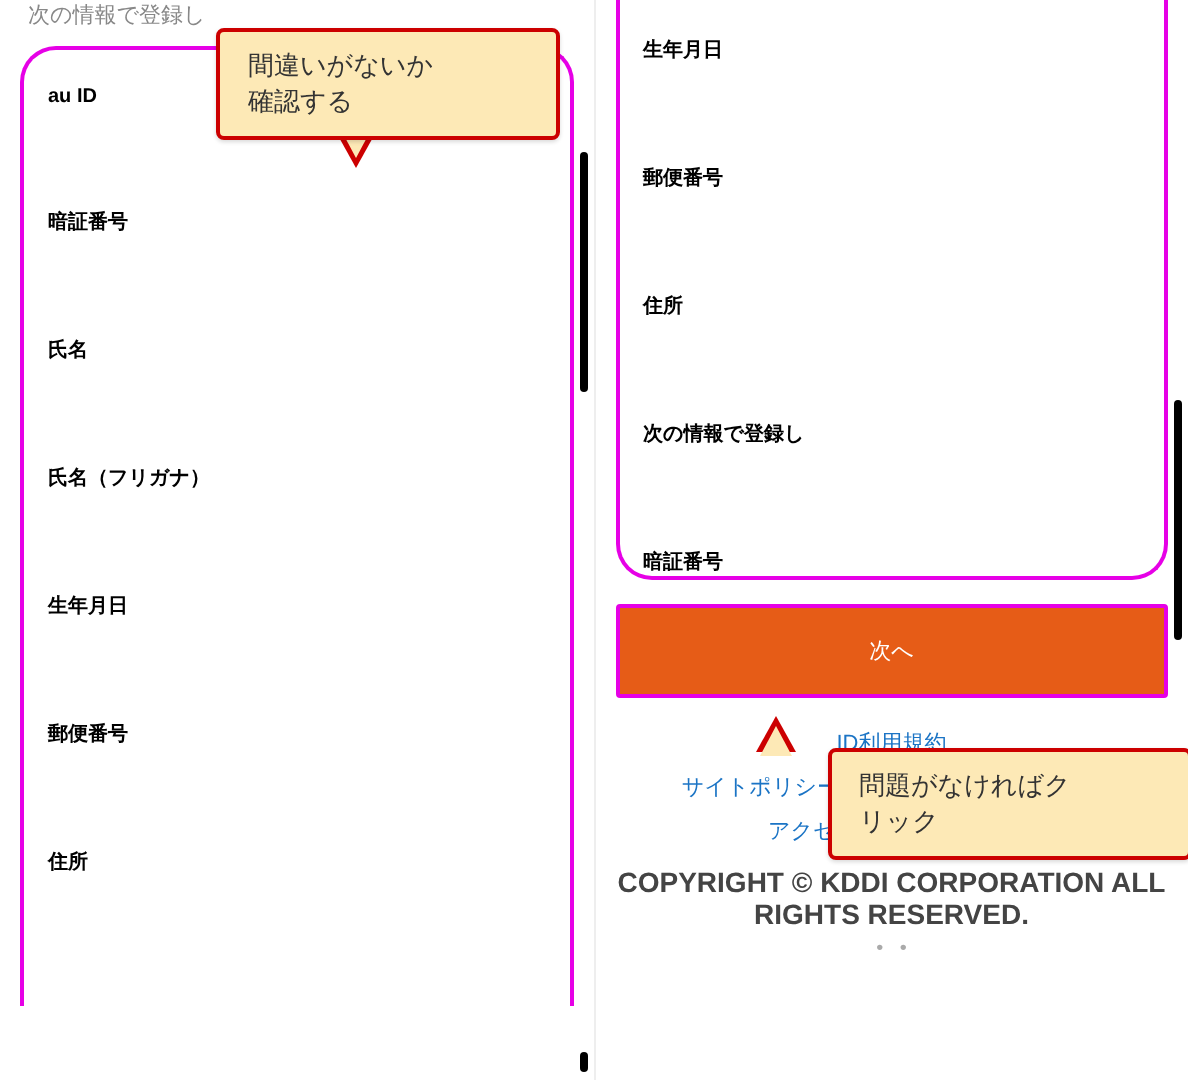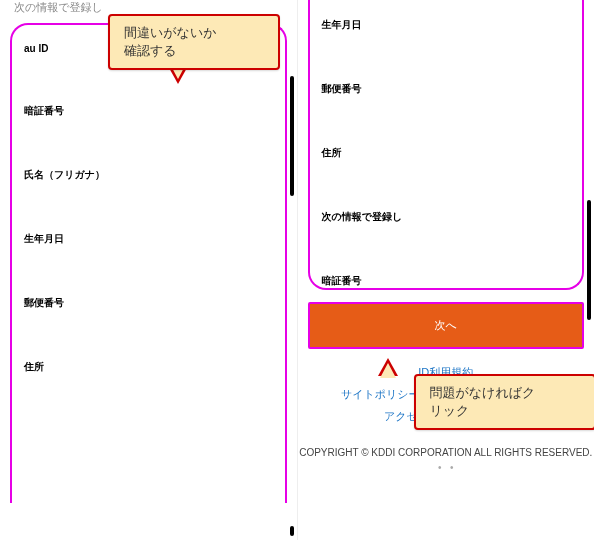--- a/index.html
+++ b/index.html
@@ -10,41 +10,42 @@
 .heading{font-weight:700;font-size:14px;padding:12px 14px 4px}
 .subtext{font-size:11px;color:#888;padding:0 14px 8px}
 .border-box{border:2px solid #e600e6;border-radius:18px;margin:0 10px;padding:4px 0}
 .border-box.left{height:470px;border-bottom:none;border-bottom-left-radius:0;border-bottom-right-radius:0}
 .border-box.right-top{height:280px;border-top:none;border-top-left-radius:0;border-top-right-radius:0;margin-top:0}
 .field{font-weight:700;font-size:10px;padding:14px 12px;border-bottom:0}
 .field+.field{margin-top:22px}
 .btn-next{background:#e65c17;color:#fff;text-align:center;font-size:11px;padding:14px 16px;margin:12px 10px;border-radius:2px;border:2px solid #e600e6;cursor:pointer}
 .links{text-align:center;font-size:11px;line-height:2}
 .links a{color:#1b74c5;text-decoration:none;margin:0 8px;cursor:pointer}
-.copyright{text-align:center;font-size:10px;color:#444;margin-top:20px;font-weight:400}
+.copyright{text-align:center;font-size:14px;color:#444;margin-top:6px;font-weight:700}
 .dots{text-align:center;font-size:10px;color:#aaa;margin-top:4px}
 .callout{position:absolute;background:#fde9b6;border:2px solid #c00;border-radius:4px;padding:8px 14px;font-size:13px;line-height:1.4;z-index:5;color:#333;box-shadow:0 1px 2px rgba(0,0,0,.15)}
 .callout-tail{position:absolute;width:0;height:0;z-index:4}
 .callout-tail.down{border-left:10px solid transparent;border-right:10px solid transparent;border-top:18px solid #c00}
 .callout-tail.down::after{content:"";position:absolute;left:-8px;top:-20px;border-left:8px solid transparent;border-right:8px solid transparent;border-top:15px solid #fde9b6}
 .callout-tail.up{border-left:10px solid transparent;border-right:10px solid transparent;border-bottom:18px solid #c00}
 .callout-tail.up::after{content:"";position:absolute;left:-8px;top:5px;border-left:8px solid transparent;border-right:8px solid transparent;border-bottom:15px solid #fde9b6}
 .scrollbar{position:absolute;right:3px;width:4px;background:#000;border-radius:2px}
 </style>
 </head>
 <body>
 
 <div class="page">
   <div class="cols">
 
     <div class="col col-left">
       <div class="subtext">次の情報で登録し</div>
       <div class="border-box left">
         <div class="field">au ID</div>
         <div class="field">暗証番号</div>
+        <div class="field">氏名</div>
         <div class="field">氏名（フリガナ）</div>
         <div class="field">生年月日</div>
         <div class="field">郵便番号</div>
         <div class="field">住所</div>
       </div>
       <div class="scrollbar" style="top:76px;height:120px"></div>
       <div class="scrollbar" style="bottom:4px;height:10px"></div>
 
       <div class="callout" style="top:14px;left:108px;width:140px">
         <span style="white-space:pre-line">間違いがないか

